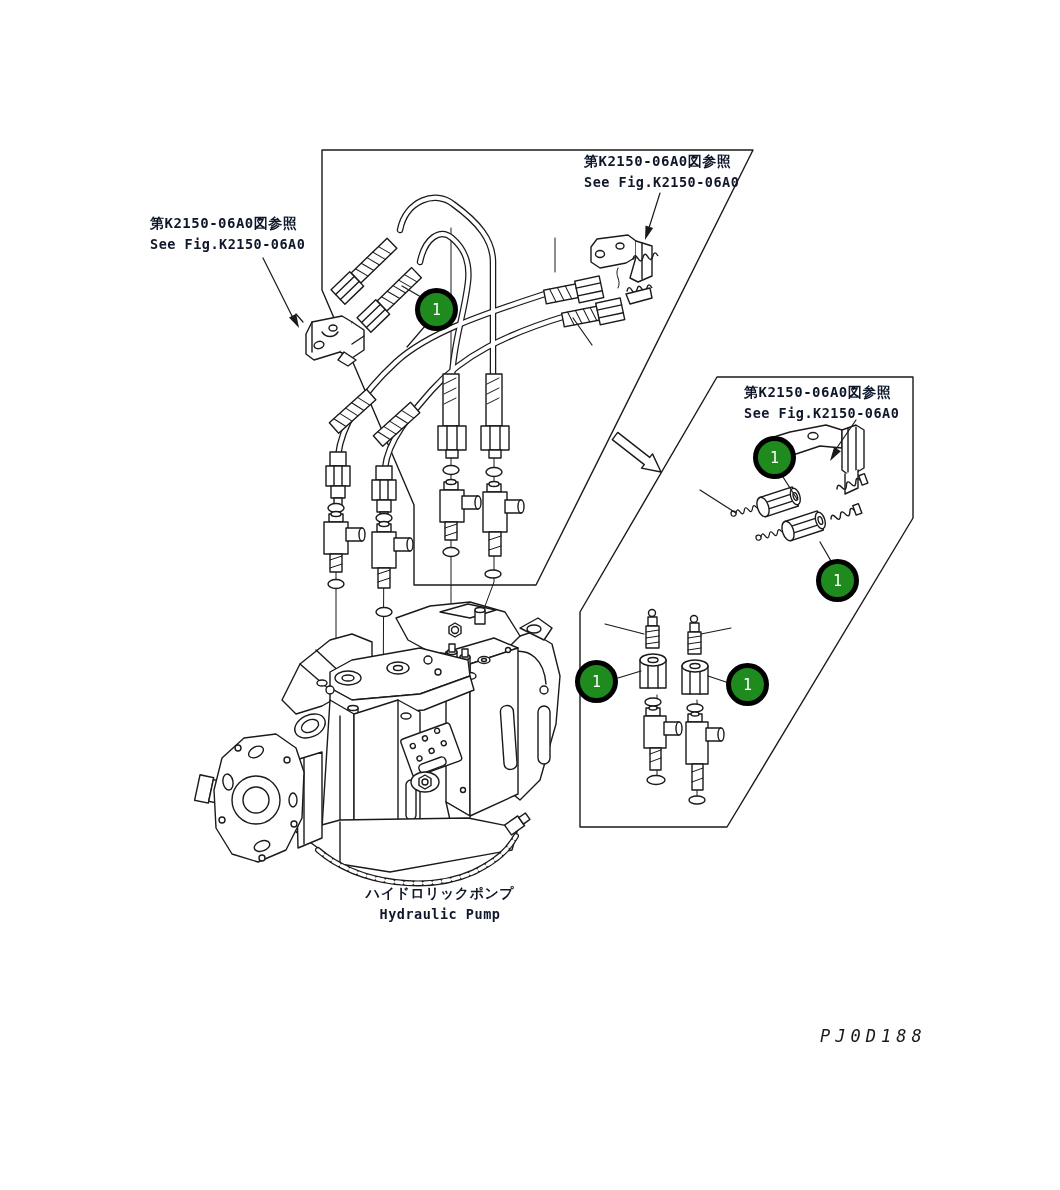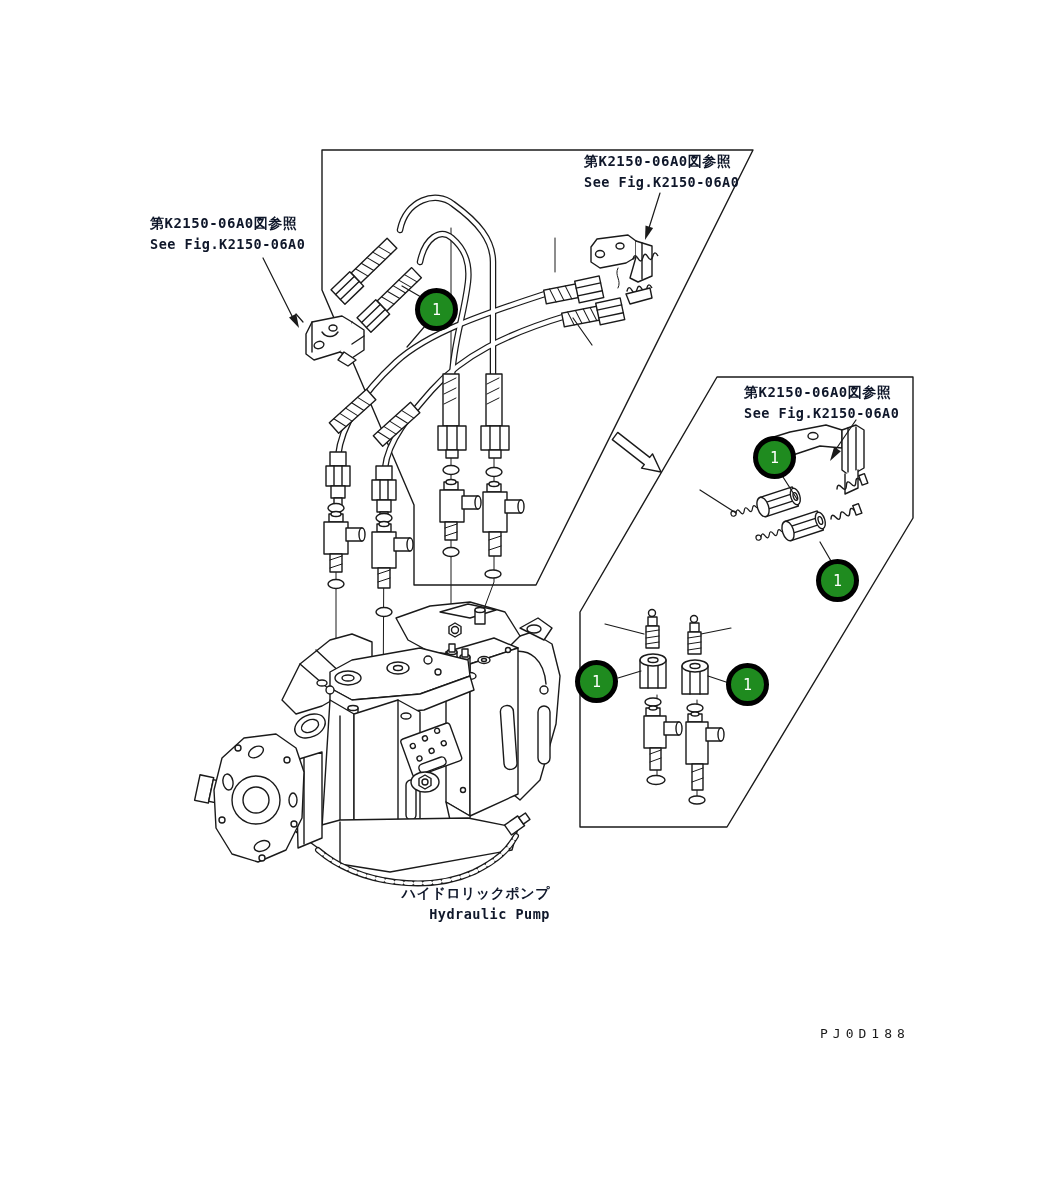--- a/index.html
+++ b/index.html
@@ -17,25 +17,26 @@
     font-size:13.5px;
     line-height:21px;
     letter-spacing:0.5px;
     white-space:nowrap;
     color:#0f172a;
     font-weight:bold;
   }
   .lbl .jp{display:block;font-size:14px;}
   .lbl .en{display:block;}
   .spread{letter-spacing:8px;}
-  .center{text-align:right;}
+  .center{text-align:center;}
   .code{
     position:absolute;
-    font-size:13px;
+    font-size:17px;
     letter-spacing:5px;
+    font-style:italic;
   }
   .callout{
     position:absolute;
     width:33px;height:33px;
     border-radius:50%;
     background:#1f8b1f;
     border:5px solid #000;
     color:#fff;
     font-size:15px;
     display:flex;align-items:center;justify-content:center;

